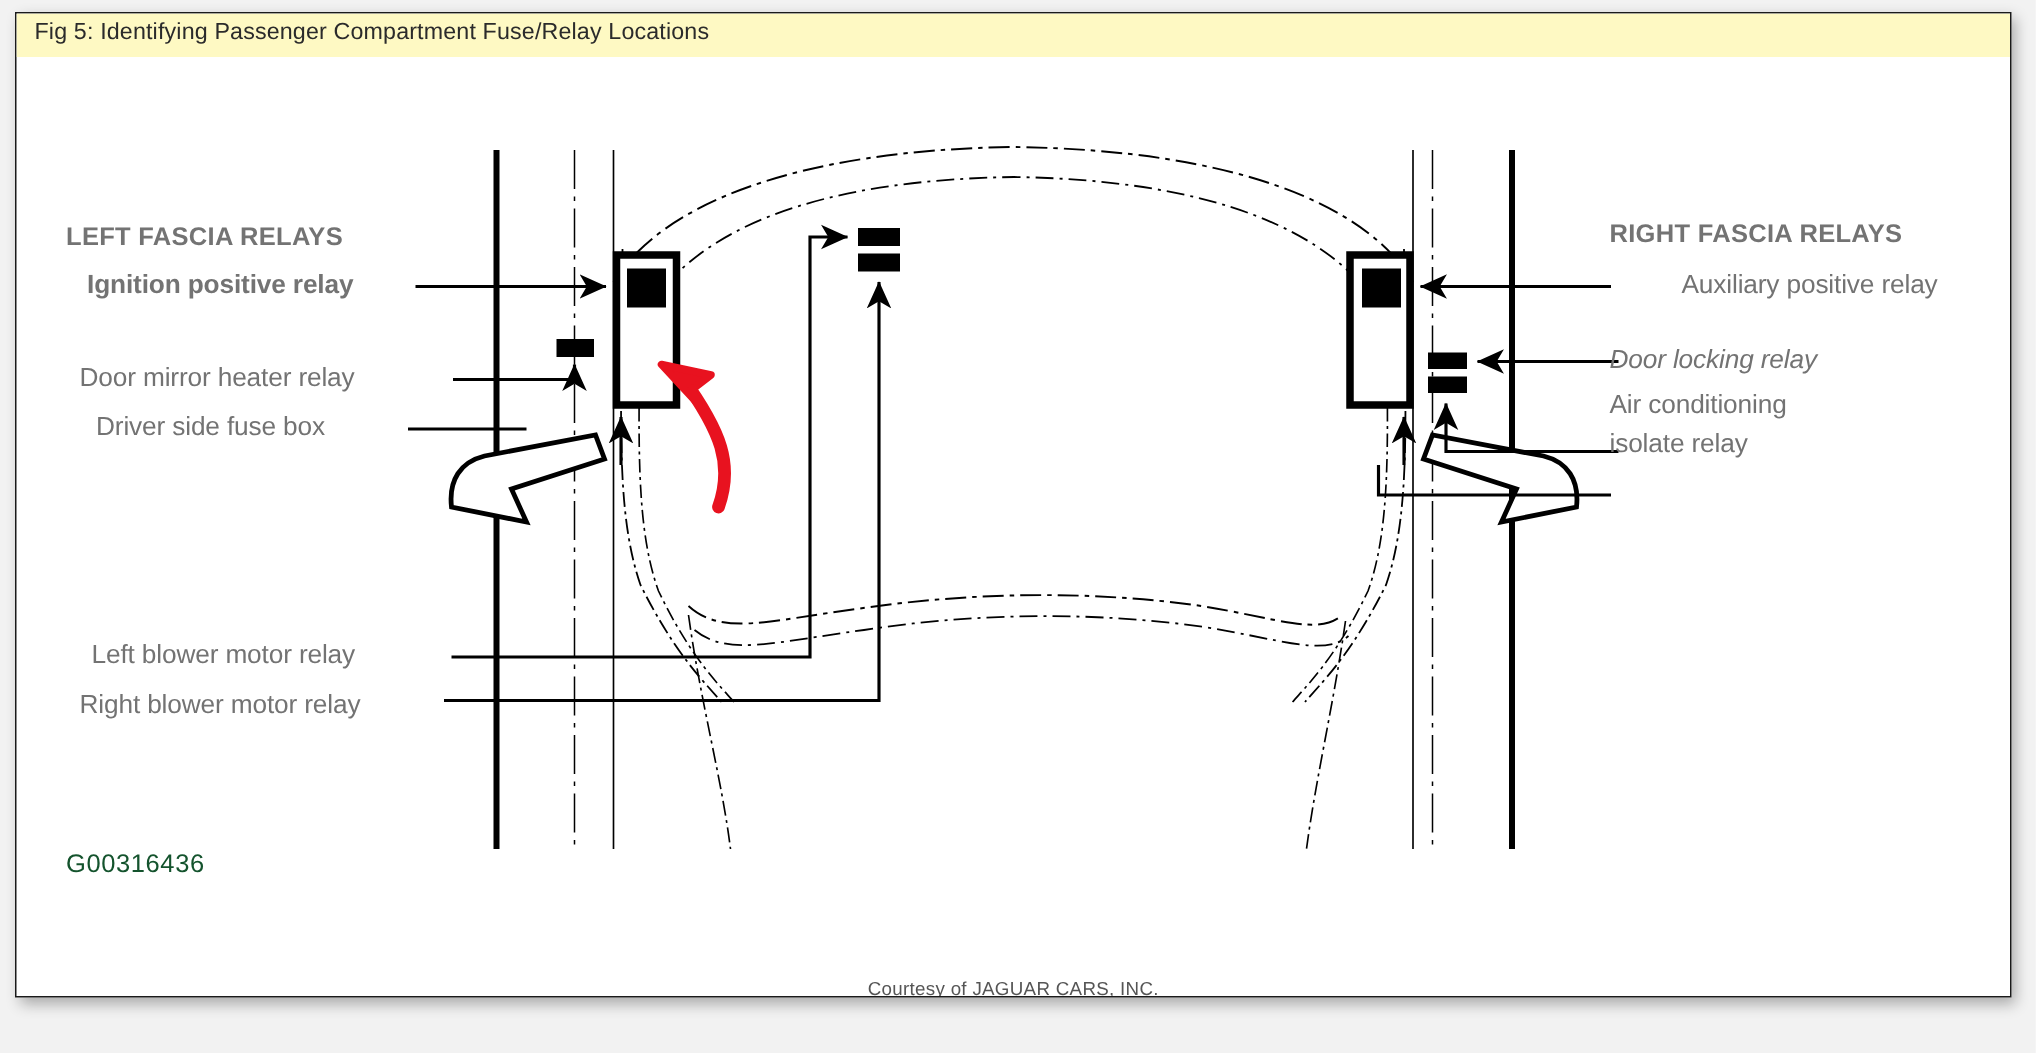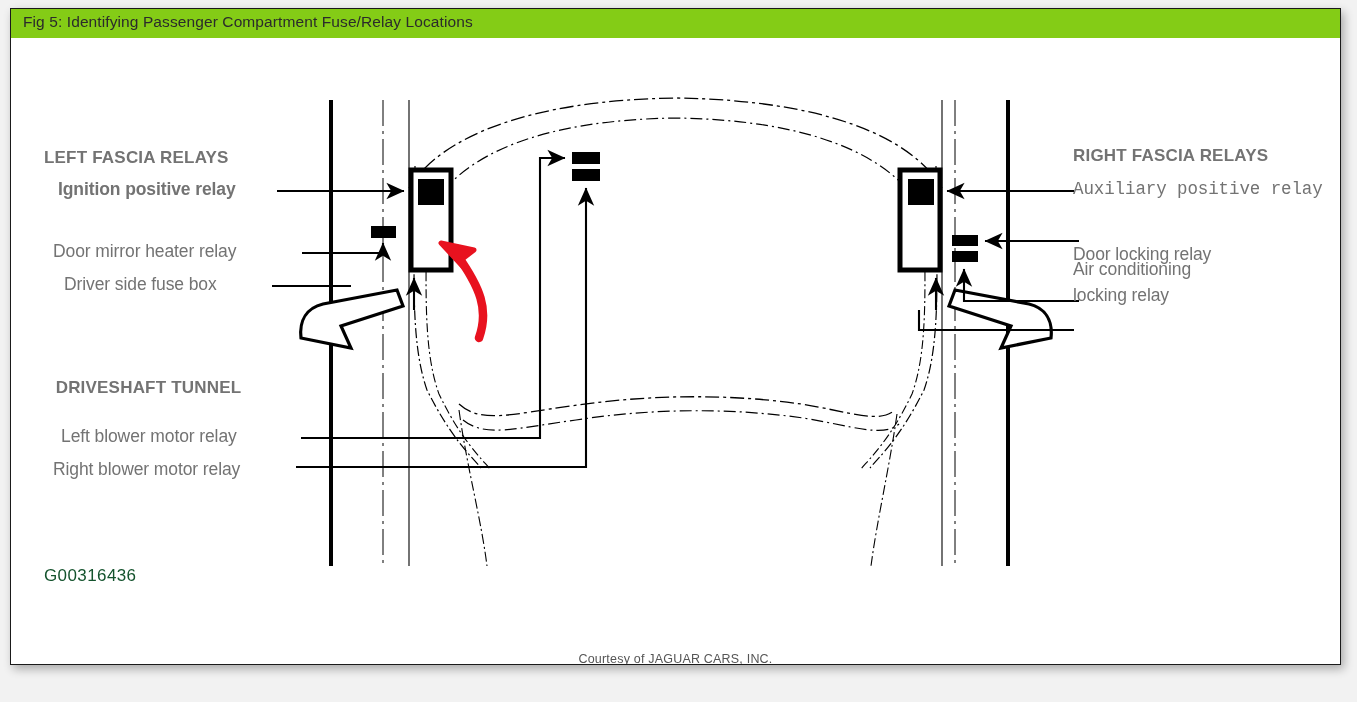--- a/index.html
+++ b/index.html
@@ -25,21 +25,21 @@
     box-sizing: border-box;
     overflow: hidden;
   }
 
   #figure-titlebar {
     position: absolute;
     left: 0;
     top: 0;
     width: 100%;
     height: 29px;
-    background: #84cc16;
+    background: #fef9c3;
     box-sizing: border-box;
   }
 
   #figure-title-text {
     position: absolute;
     left: 12px;
     top: 4px;
     font-size: 15.5px;
     color: #2b2b2b;
     white-space: nowrap;
@@ -207,34 +207,33 @@
     </svg>
 
     <div class="lbl lbl-head" style="left:33px; top:110px;">LEFT FASCIA RELAYS</div>
 
     <div class="lbl lbl-item" style="left:47px; top:142px;font-weight:bold;">Ignition positive relay</div>
 
     <div class="lbl lbl-item" style="left:42px; top:204px;">Door mirror heater relay</div>
 
     <div class="lbl lbl-item" style="left:53px; top:237px;">Driver side fuse box</div>
 
-    <div class="lbl lbl-head lbl-center" style="left:30px; top:340px; width:215px;">DRIVESHAFT TUNNEL</div>
 
     <div class="lbl lbl-item" style="left:50px; top:389px;">Left blower motor relay</div>
 
     <div class="lbl lbl-item" style="left:42px; top:422px;">Right blower motor relay</div>
 
     <div class="lbl lbl-head" style="left:1062px; top:108px;">RIGHT FASCIA RELAYS</div>
 
-    <div class="lbl lbl-item" style="left:1062px; top:142px;font-family:Liberation Mono, monospace;">Auxiliary positive relay</div>
-
-    <div class="lbl lbl-item" style="left:1062px; top:207px;">Door locking relay</div>
+    <div class="lbl lbl-item" style="left:1110px; top:142px;">Auxiliary positive relay</div>
+
+    <div class="lbl lbl-item" style="left:1062px; top:192px;font-style:italic;">Door locking relay</div>
 
     <div class="lbl lbl-item" style="left:1062px; top:222px;">Air conditioning</div>
-    <div class="lbl lbl-item" style="left:1062px; top:248px;">locking relay</div>
+    <div class="lbl lbl-item" style="left:1062px; top:248px;">isolate relay</div>
 
 
     <div id="figure-id">G00316436</div>
 
     <div id="figure-courtesy">Courtesy of JAGUAR CARS, INC.</div>
 
   </div>
 </div>
 
 </body></html>

